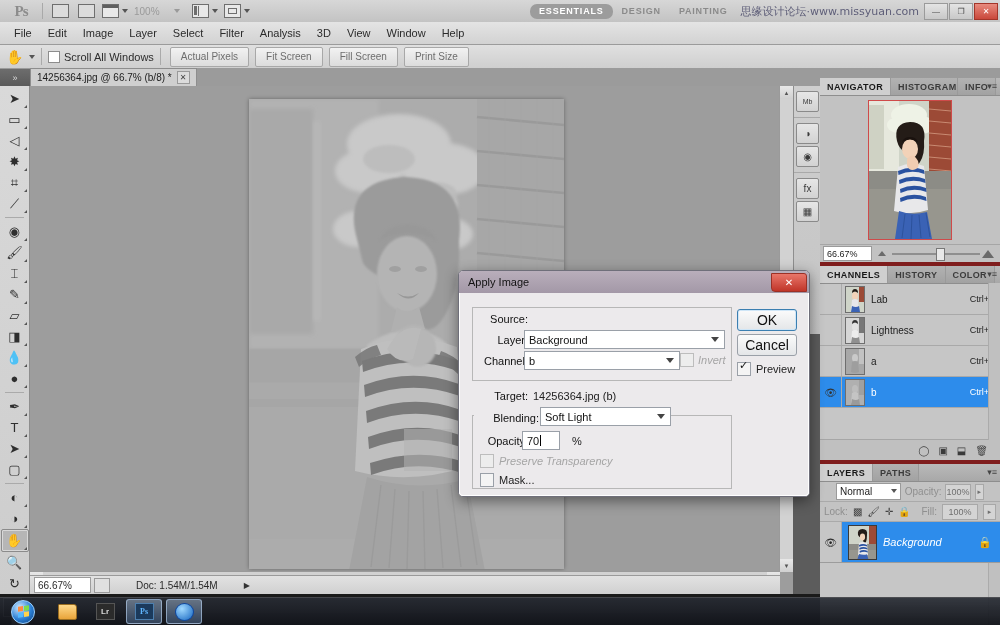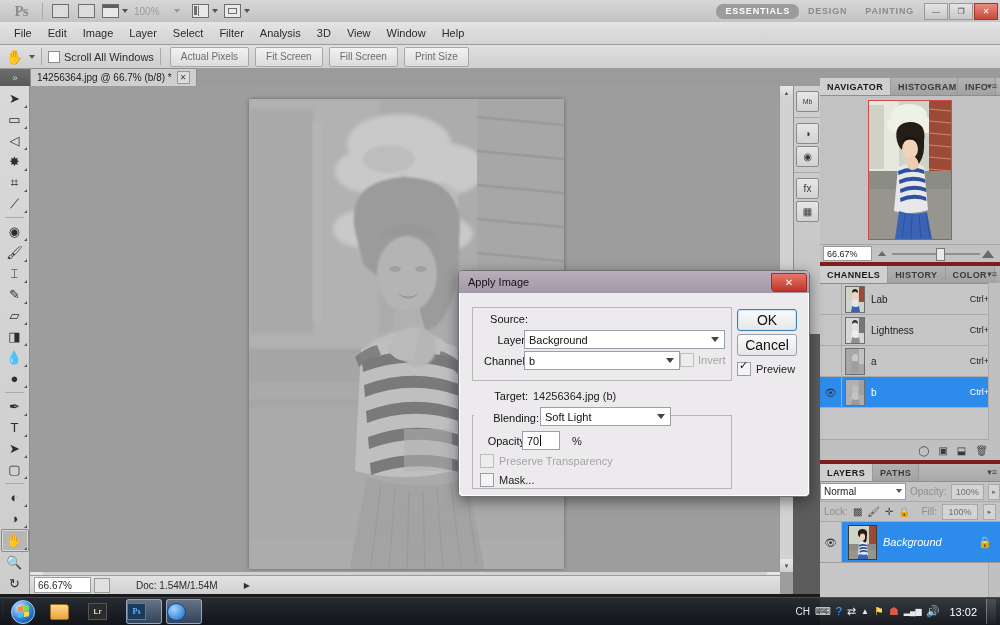--- a/index.html
+++ b/index.html
@@ -149,21 +149,21 @@
   .ch-eye{width:22px;display:flex;align-items:center;justify-content:center;font-size:10px;color:#333;
     border-right:1px solid #aaa;height:100%;box-sizing:border-box;}
   .ch-thumb{width:18px;height:25px;border:1px solid #6e6e6e;margin:0 6px 0 3px;overflow:hidden;background:#999;position:relative;}
   .ch-name{flex:1;}
   .ch-key{margin-right:6px;font-size:9px;}
   .ch-foot{height:20px;background:#c0c0c0;display:flex;align-items:center;justify-content:flex-end;
     gap:9px;padding-right:12px;border-top:1px solid #a6a6a6;font-size:10px;color:#3a3a3a;}
   .ch-scroll{position:absolute;right:0;top:17px;width:11px;bottom:20px;background:#c0c0c0;border-left:1px solid #ababab;}
 
   
-  .ly-opts{height:19px;display:flex;align-items:center;background:#c3c3c3;border-bottom:1px solid #aaa;gap:4px;padding:0 0;}
+  .ly-opts{height:19px;display:flex;align-items:center;background:#c3c3c3;border-bottom:1px solid #aaa;gap:4px;padding:0 16px;}
   .ly-mode{width:88px;height:15px;background:#fff;border:1px solid #9a9a9a;font-size:10px;
     display:flex;align-items:center;padding-left:3px;position:relative;}
   .ly-mode .cr{position:absolute;right:3px;top:5px;width:0;height:0;border-left:3px solid transparent;
     border-right:3px solid transparent;border-top:4px solid #555;}
   .ly-lbl{font-size:10px;color:#8f8f8f;}
   .ly-val{width:34px;height:14px;background:#d4d4d4;border:1px solid #a8a8a8;font-size:9px;
     display:flex;align-items:center;justify-content:center;color:#6f6f6f;}
   .ly-stepper{width:11px;height:14px;border:1px solid #a8a8a8;background:#d4d4d4;font-size:7px;
     display:flex;align-items:center;justify-content:center;color:#6f6f6f;}
   .ly-lockrow{height:19px;display:flex;align-items:center;background:#c3c3c3;border-bottom:1px solid #aaa;gap:5px;padding:0 4px;}
@@ -198,38 +198,38 @@
     padding-left:4px;font-size:11px;color:#111;}
   .caretbar{display:inline-block;width:1px;height:11px;background:#000;margin-left:1px;}
   .dchk{width:12px;height:12px;border:1px solid #9aa0a8;background:#f4f4f4;display:inline-block;
     position:relative;vertical-align:-2px;}
   .dchk.on:after{content:"✓";position:absolute;left:1px;top:-4px;font-size:11px;color:#111;}
   .dchk.dim{border-color:#bdbdbd;background:#ededed;}
   .dbtn{height:20px;border:1px solid #9aa0a8;border-radius:3px;
     background:linear-gradient(#fbfbfb,#e4e6e8);font-size:14px;color:#111;
     display:flex;align-items:center;justify-content:center;}
   .dbtn.primary{border:1px solid #3c7fb1;box-shadow:0 0 0 1px #cfe6f7 inset;}
-  .dim{color:#a5a5a5;}
+  .dim{color:#a5a5a5;font-style:italic;}
 
   
   .taskbar{position:absolute;left:0;bottom:0;width:1000px;height:27px;
     background:linear-gradient(rgba(40,44,52,.92),rgba(18,20,26,.96));
     border-top:1px solid rgba(255,255,255,.22);display:flex;align-items:center;}
   .startorb{width:46px;height:26px;display:flex;align-items:center;justify-content:center;}
   .orb{width:22px;height:22px;border-radius:50%;
     background:radial-gradient(circle at 35% 30%,#cfe9ff,#2b7fd4 55%,#0b3b79);
     border:1px solid #9fd3ff;display:flex;align-items:center;justify-content:center;}
   .orb i{display:block;width:11px;height:11px;
     background:
       linear-gradient(#ff8a3d,#ff8a3d) 0 0/5px 5px no-repeat,
       linear-gradient(#7ddc4a,#7ddc4a) 6px 0/5px 5px no-repeat,
       linear-gradient(#53b9ff,#53b9ff) 0 6px/5px 5px no-repeat,
       linear-gradient(#ffd34a,#ffd34a) 6px 6px/5px 5px no-repeat;
     transform:skewY(-8deg);}
-  .tbtn{width:34px;height:23px;margin-left:4px;display:flex;align-items:center;
+  .tbtn{width:34px;height:23px;margin-left:4px;display:flex;align-items:center;justify-content:center;
     border-radius:3px;}
   .tbtn.active{background:linear-gradient(rgba(180,205,235,.45),rgba(90,125,170,.45));
     border:1px solid rgba(190,215,245,.6);}
   .ic-folder{width:17px;height:14px;background:linear-gradient(#ffd98a,#e8a43a);border:1px solid #9a6d20;
     border-radius:1px 3px 2px 2px;}
   .ic-lr{width:17px;height:15px;background:#2b2b2b;border:1px solid #555;color:#d8d8d8;font-size:8px;
     display:flex;align-items:center;justify-content:center;font-weight:bold;}
   .ic-ps{width:17px;height:15px;background:#1b3a5c;border:1px solid #4d7fae;color:#5fb6ff;font-size:8px;
     display:flex;align-items:center;justify-content:center;font-weight:bold;font-family:"Liberation Serif",serif;}
   .ic-blue{width:17px;height:16px;border-radius:50%;background:radial-gradient(circle at 35% 30%,#9fd8ff,#1565c0);
@@ -269,20 +269,21 @@
     <div class="abtn">
         <span class="icon-box frame"></span>
         <span class="caret"></span>
       </div>
 
     <div class="spacer"></div>
 
     <div class="ws-tab active">ESSENTIALS</div>
     <div class="ws-tab">DESIGN</div>
     <div class="ws-tab">PAINTING</div>
+    <div class="wm">思缘设计论坛·www.missyuan.com</div>
 
     <div class="wincontrols">
       <div class="wc">—</div>
       <div class="wc">❐</div>
       <div class="wc close">✕</div>
     </div>
   </div>
 
   <div class="menubar">
     <div class="menu-item">File</div>
@@ -773,28 +774,15 @@
     <div class="tbtn">
         <span class="ic-lr">Lr</span>
       </div>
     <div class="tbtn active">
         <span class="ic-ps">Ps</span>
       </div>
     <div class="tbtn active">
         <span class="ic-blue"></span>
       </div>
 
-    <div class="tray">
-      <span style="font-size:10px">CH</span>
-      <span class="gl">⌨</span>
-      <span class="gl" style="color:#4aa3ff">?</span>
-      <span class="gl">⇄</span>
-      <span class="gl" style="font-size:8px">▲</span>
-      <span class="gl" style="color:#ffd34a">⚑</span>
-      <span class="gl" style="color:#e05a4a">☗</span>
-      <span class="gl" style="font-size:8px">▂▄▆</span>
-      <span class="gl">🔊</span>
-      <span class="clock">13:02</span>
-      <span class="showdesk"></span>
-    </div>
   </div>
 
 </div>
 
 </body></html>

